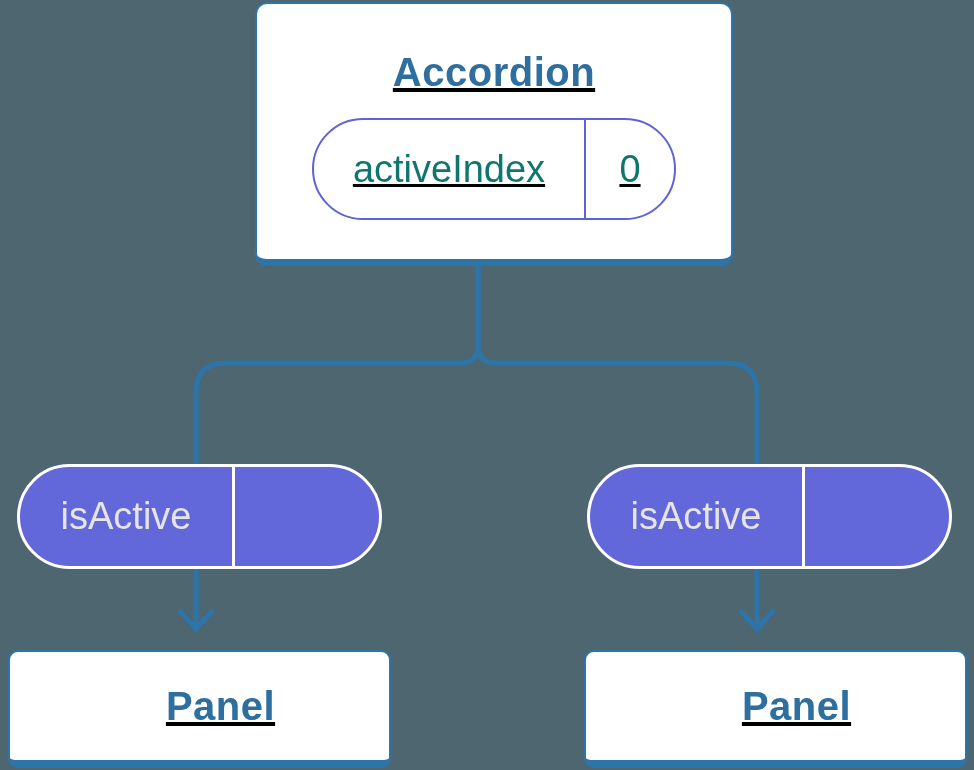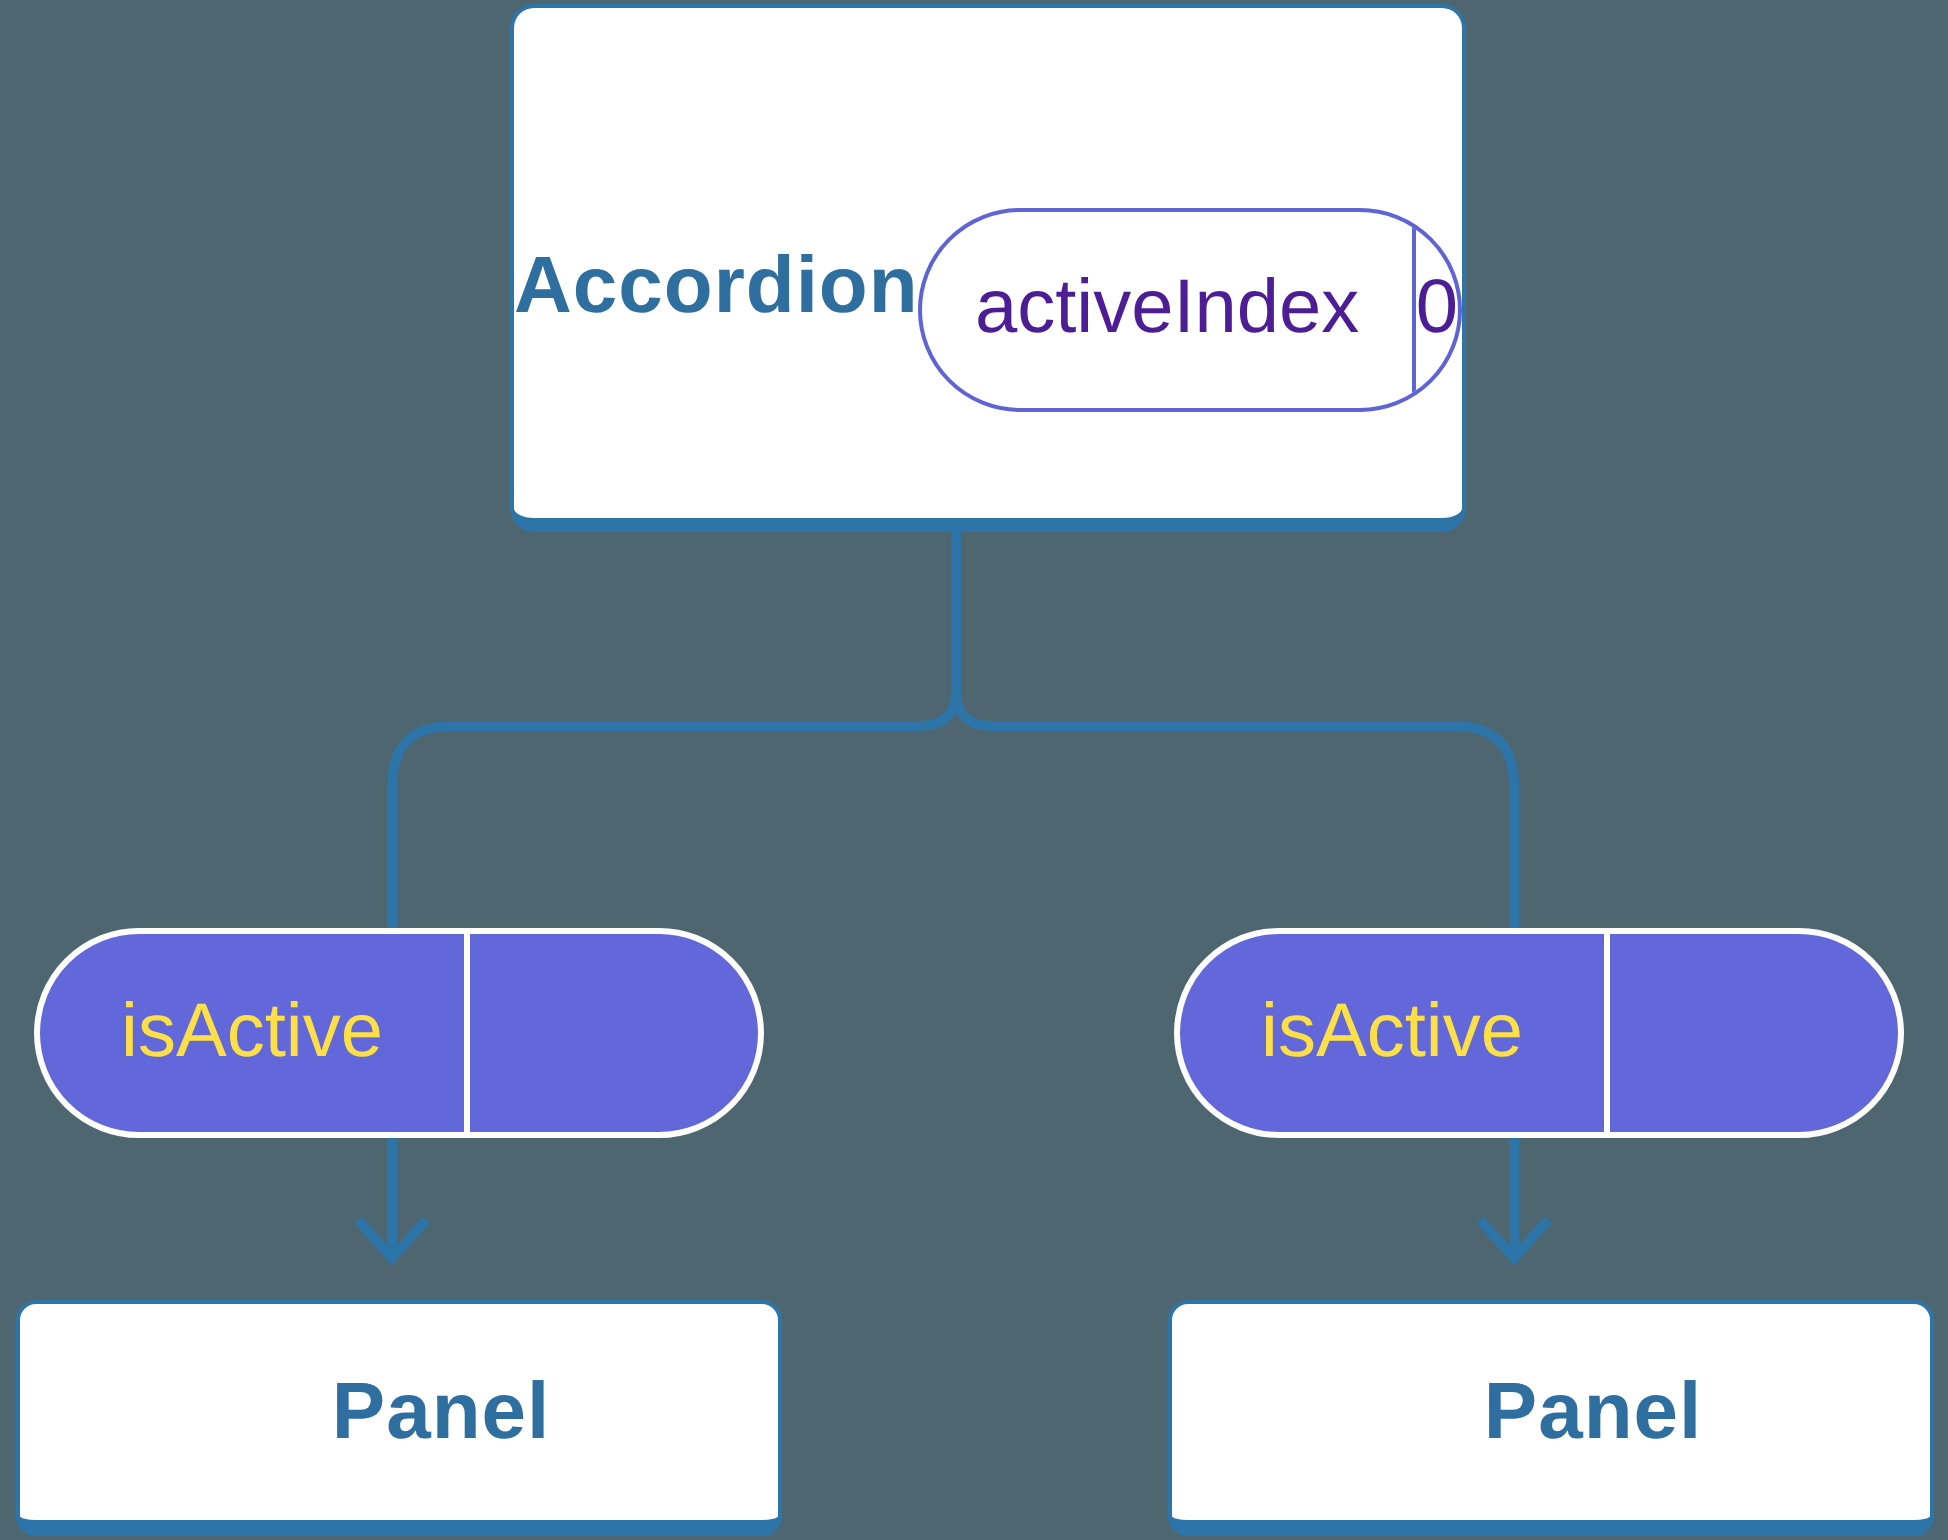--- a/index.html
+++ b/index.html
@@ -17,21 +17,21 @@
     position:absolute;left:0;top:0;z-index:0;
   }
   .node{position:absolute;z-index:1;box-sizing:border-box;}
 
   
   .comp-box{
     background:#ffffff;
     border:2px solid #2d75a9;
     border-bottom-width:7px;
     border-radius:12px;
-    display:flex;flex-direction:row;align-items:center;
+    display:flex;flex-direction:column;align-items:center;text-decoration:underline;
   }
   .comp-title{
     color:#2e6f9f;
     font-size:40px;font-weight:600;
     line-height:44px;
     letter-spacing:0.5px;
   }
 
   
   .card-accordion{left:255px;top:2px;width:478px;height:264px;padding-top:46px;}
@@ -41,36 +41,36 @@
   .state-pill{
     box-sizing:border-box;
     width:364px;height:102px;
     border:2px solid #5e63d6;
     border-radius:51px;
     background:#ffffff;
     display:flex;align-items:stretch;overflow:hidden;
   }
   .state-pill .cell{
     display:flex;align-items:center;justify-content:center;
-    color:#4c1d95;font-size:38px;font-weight:500;
+    color:#0f766e;font-size:38px;font-weight:500;
   }
   .state-pill .cell.name{width:270px;border-right:2px solid #5e63d6;}
   .state-pill .cell.value{flex:1;}
 
   
   .prop-pill{
     background:#6267d9;
     border:3px solid #ffffff;
     border-radius:53px;
     display:flex;align-items:stretch;overflow:hidden;
     width:365px;height:105px;
   }
   .prop-pill .cell{
     display:flex;align-items:center;justify-content:center;
-    color:#fde047;font-size:38px;font-weight:500;
+    color:#e5e5e5;font-size:38px;font-weight:500;
   }
   .prop-pill .cell.name{width:212px;border-right:3px solid #ffffff;}
   .prop-pill .cell.value{flex:1;}
   .pill-left{left:17px;top:464px;}
   .pill-right{left:587px;top:464px;}
 
   
   .panel{
     width:383px;height:118px;
     border-radius:10px;

